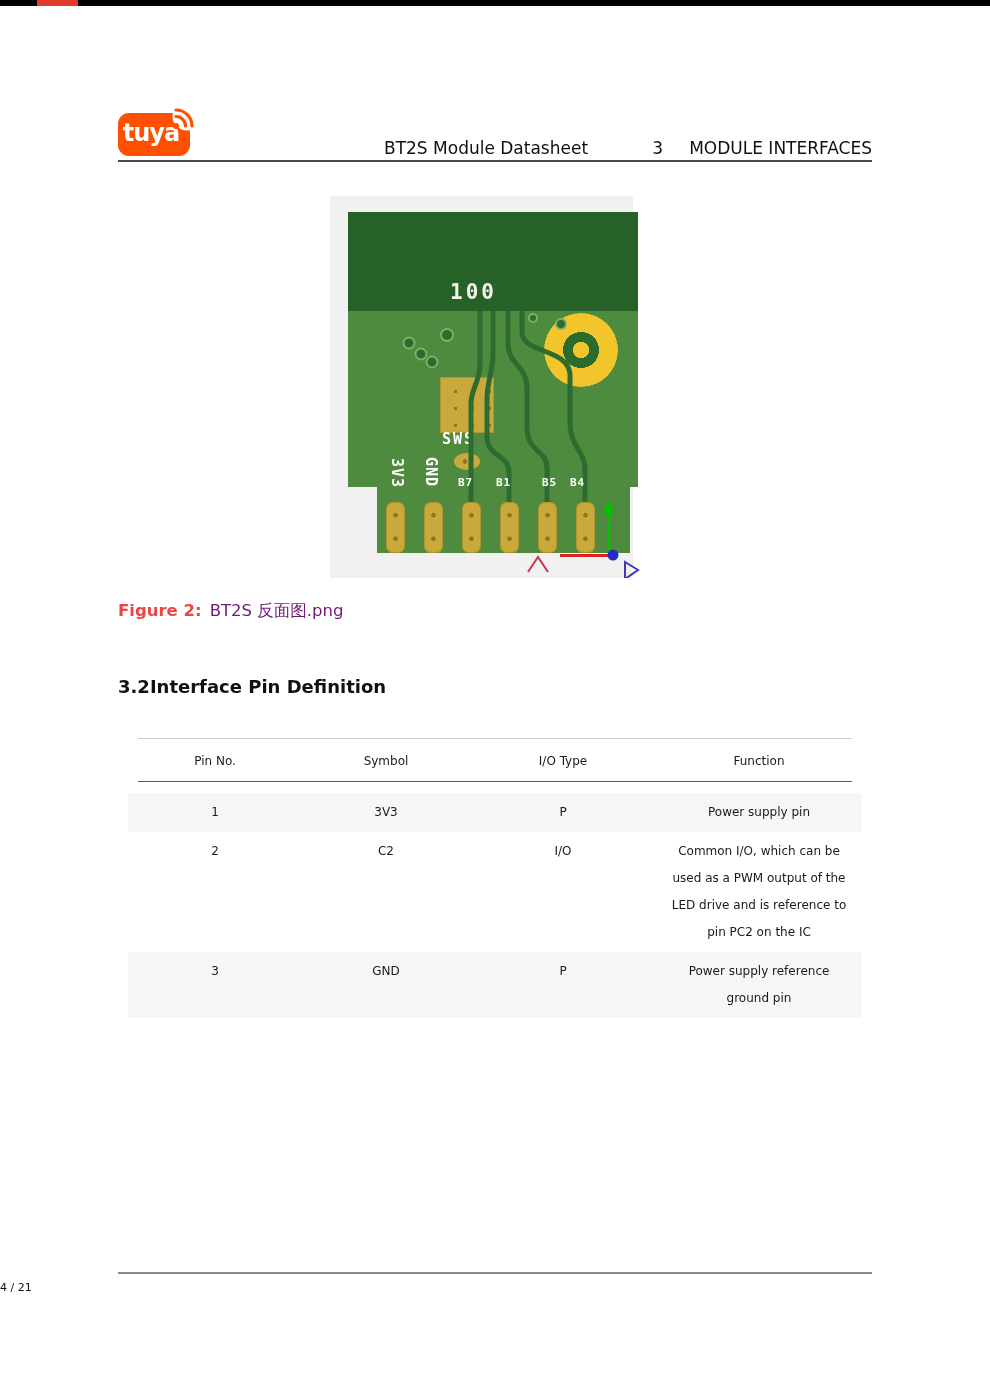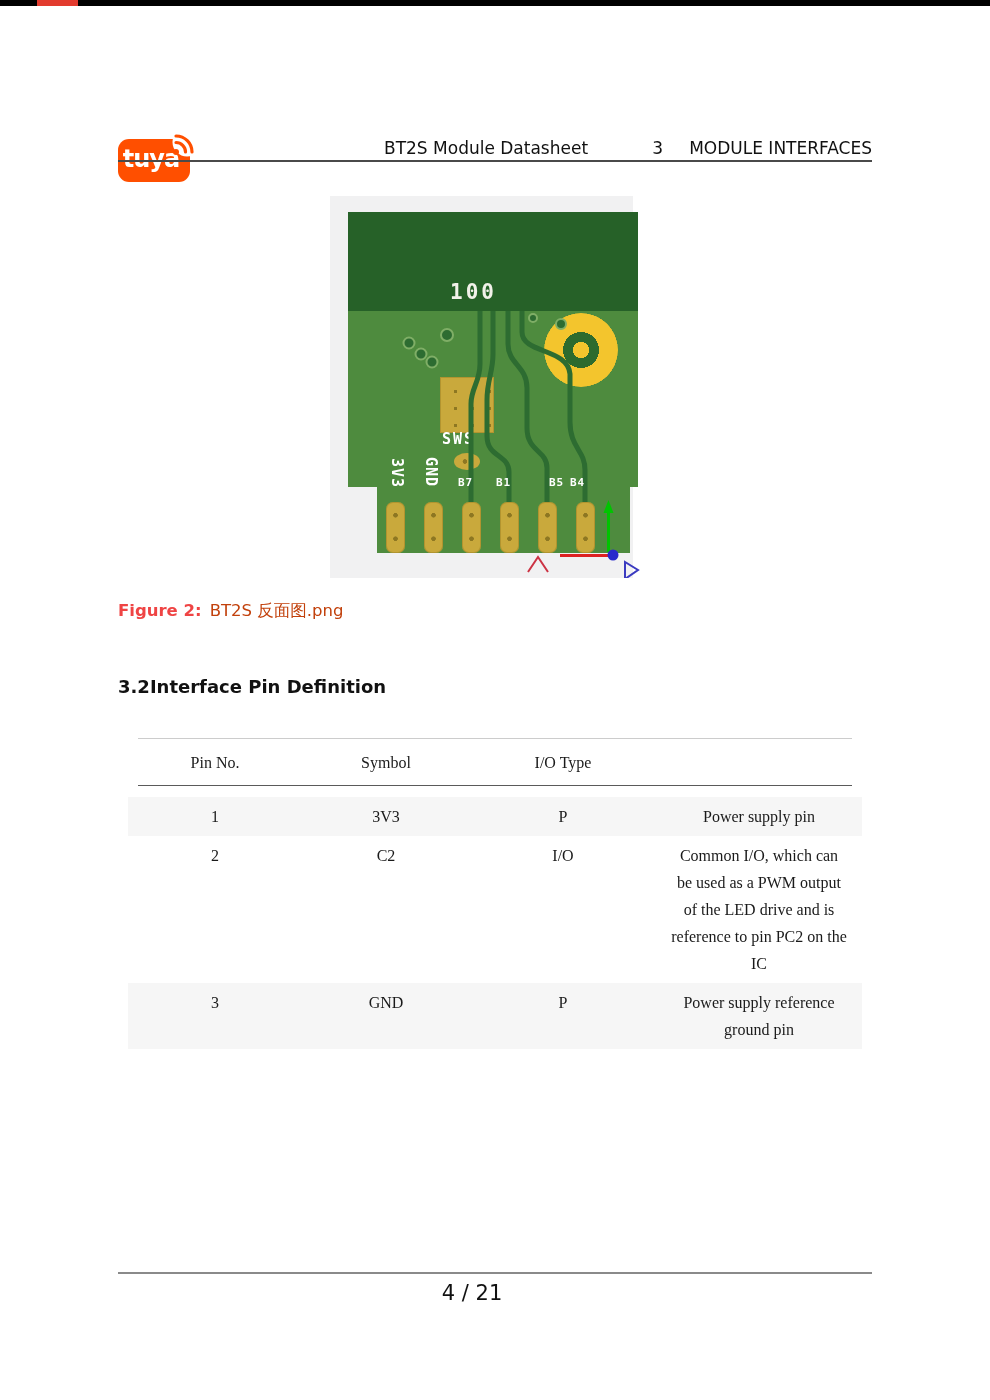--- a/index.html
+++ b/index.html
@@ -7,21 +7,21 @@
     position:relative; width:990px; height:1400px; background:#ffffff;
     font-family:"DejaVu Sans", sans-serif; color:#1a1a1a; overflow:hidden;
   }
   
   .top-edge { position:absolute; left:0; top:0; width:990px; height:6px; background:#000; }
   .top-edge-red { position:absolute; left:37px; top:0; width:41px; height:6px; background:#e23b2e; }
 
   
   .logo-box {
     position:absolute; left:118px; top:113px; width:72px; height:43px;
-    background:#ff4f00; border-radius:11px;margin-top:26px;
+    background:#ff4f00; border-radius:11px;
   }
   .logo-word {
     position:absolute; left:0; top:6px; width:66px; text-align:center;
     color:#fff; font-weight:bold; font-size:24px; letter-spacing:-1px;
   }
   .logo-signal { position:absolute; right:-11px; top:-10px; }
   .hdr-title { position:absolute; left:384px; top:138px; font-size:17px; color:#111; }
   .hdr-chapter { position:absolute; right:118px; top:138px; font-size:17px; color:#111; white-space:nowrap; }
   .hdr-chapter .chap-num { margin-right:26px; }
   .header-rule { position:absolute; left:118px; top:160px; width:754px; height:2px; background:#4a4a4a; }
@@ -73,40 +73,40 @@
     background-image:
       radial-gradient(circle at 50% 26%, #8d7722 2px, transparent 2.6px),
       radial-gradient(circle at 50% 72%, #8d7722 2px, transparent 2.6px);
     box-shadow: inset 0 0 0 1px #b2942f;
   }
   .pcb-overlay { position:absolute; left:0; top:0; }
 
   
   .figure-caption { position:absolute; left:118px; top:600px; font-size:16.5px; }
   .figure-caption .cap-prefix { font-weight:bold; color:#ef4444; margin-right:8px; }
-  .figure-caption .cap-file { color:#c2410c; }
+  .figure-caption .cap-file { color:#701a75; }
   .section-heading { position:absolute; left:118px; top:676px; font-size:18px; font-weight:bold; color:#111; }
   .section-heading .sec-num { }
 
   
-  .pin-table { position:absolute; left:128px; top:738px; width:734px; font-size:16px;font-family:Liberation Serif, serif; }
+  .pin-table { position:absolute; left:128px; top:738px; width:734px; font-size:12px; }
   .rule { height:1px; margin:0 10px; }
   .rule-light { background:#cccccc; }
   .rule-dark { background:#5a5a5a; }
   .grid { display:grid; grid-template-columns:174px 168px 186px 206px; }
   .thead .th { text-align:center; padding:15px 0 13px; color:#1a1a1a; }
   .tbody { margin-top:11px; }
   .trow { padding:6px 0; }
   .trow.alt { background:#f6f6f6; }
   .td { text-align:center; line-height:27px; vertical-align:top; }
   .td .fn { max-width:176px; margin:0 auto; }
 
   
   .footer-rule { position:absolute; left:118px; top:1272px; width:754px; height:2px; background:#8a8a8a; }
-  .page-number { position:absolute; left:0; top:1281px; width:944px; text-align:center; font-size:21px; color:#111; }
+  .page-number { position:absolute; left:0; top:1281px; width:944px; text-align:left; font-size:11px; color:#111; }
 </style>
 </head>
 <body>
 
 <div class="page">
 
   <div class="top-edge">
     <div class="top-edge-red"></div>
   </div>
 
@@ -157,21 +157,21 @@
         <path d="M198 376 L208 361 L218 376" stroke="#cc3344" stroke-width="2" fill="none"></path>
         <circle cx="283" cy="359" r="5.5" fill="#2929cc"></circle>
         <path d="M295 366 L295 383 L308 374 Z" stroke="#3a3ac0" stroke-width="2" fill="none"></path>
       </g>
     </svg>
 
     <div class="pcb-vlabel" style="left:67px; top:277px;">3V3</div>
     <div class="pcb-vlabel" style="left:101px; top:276px;">GND</div>
     <div class="pcb-blabel" style="left:128px;">B7</div>
     <div class="pcb-blabel" style="left:166px;">B1</div>
-    <div class="pcb-blabel" style="left:219px;">B5</div>
+    <div class="pcb-blabel" style="left:212px;">B5</div>
     <div class="pcb-blabel" style="left:240px;">B4</div>
 
     <div class="pcb-pad" style="left:56px;"></div>
     <div class="pcb-pad" style="left:94px;"></div>
     <div class="pcb-pad" style="left:132px;"></div>
     <div class="pcb-pad" style="left:170px;"></div>
     <div class="pcb-pad" style="left:208px;"></div>
     <div class="pcb-pad" style="left:246px;"></div>
   </div>
 
@@ -182,20 +182,21 @@
   <div class="section-heading">
     <span class="sec-num">3.2</span><span>Interface Pin Definition</span>
   </div>
 
   <div class="pin-table">
     <div class="rule rule-light"></div>
     <div class="thead grid">
       <div class="th">Pin No.</div>
       <div class="th">Symbol</div>
       <div class="th">I/O Type</div>
+      <div class="th">Function</div>
     </div>
     <div class="rule rule-dark"></div>
     <div class="tbody">
       <div class="trow alt grid">
         <div class="td">1</div>
         <div class="td">3V3</div>
         <div class="td">P</div>
         <div class="td">
             <div class="fn">Power supply pin</div>
           </div>

